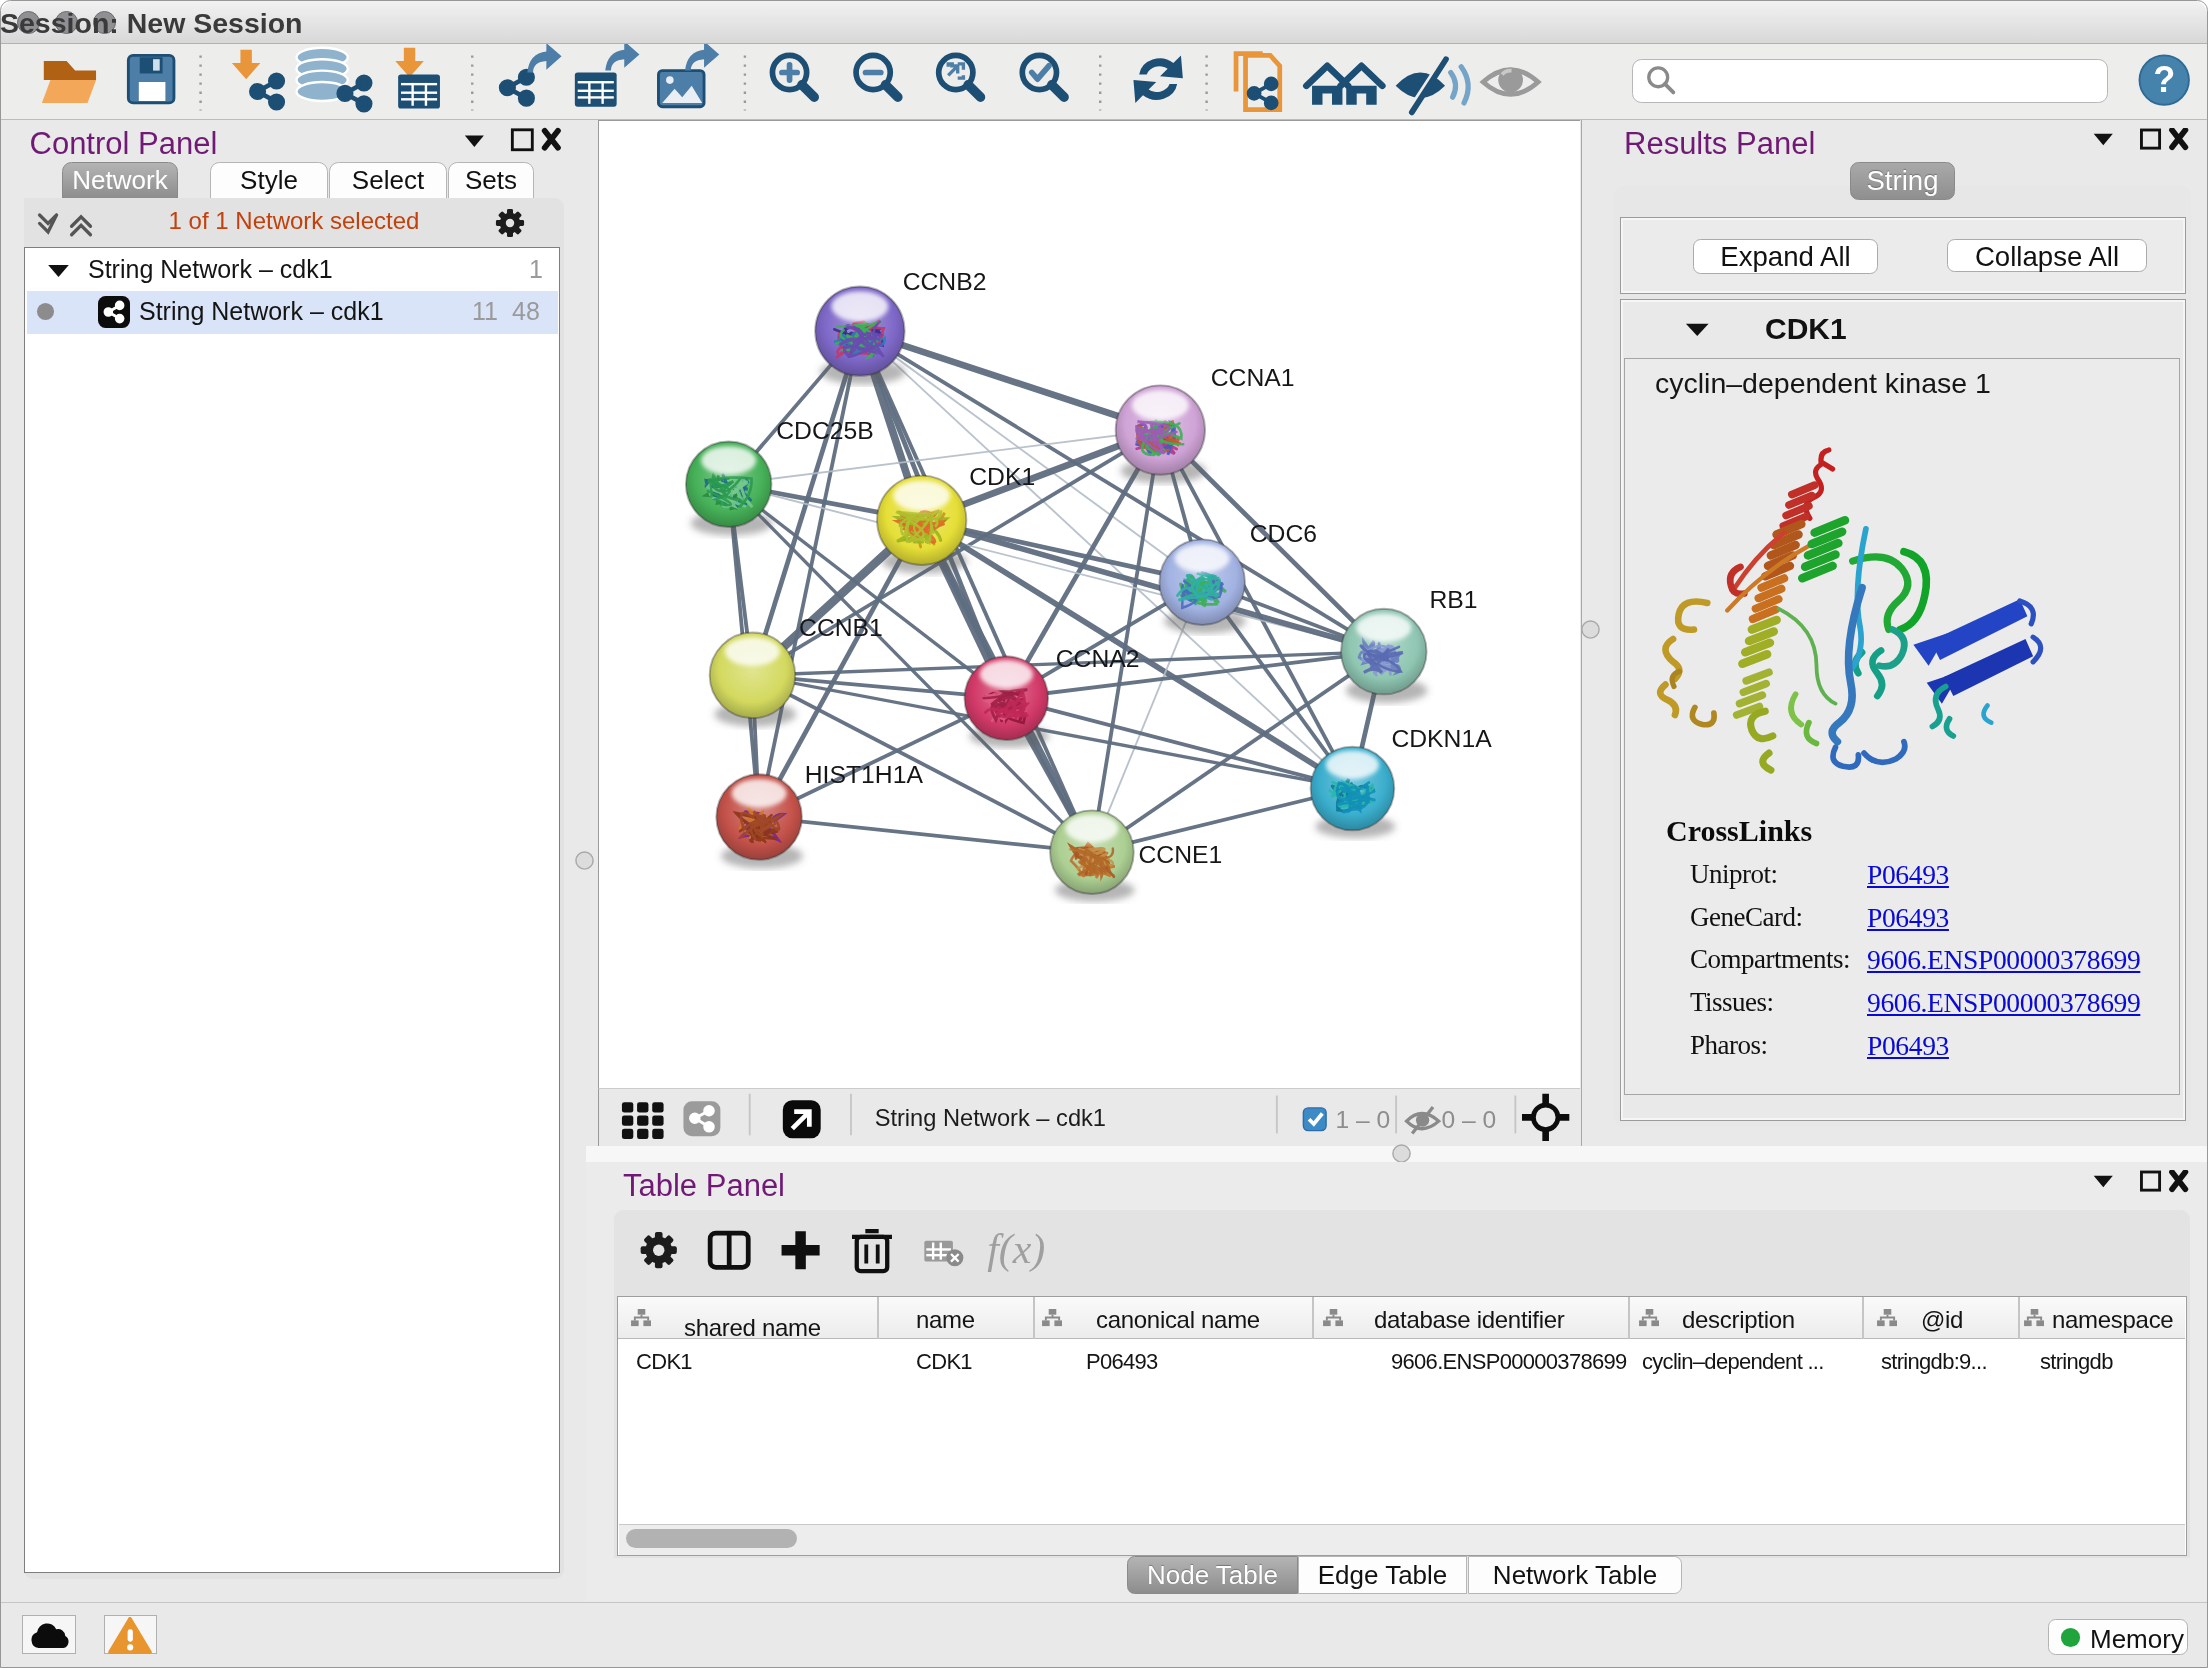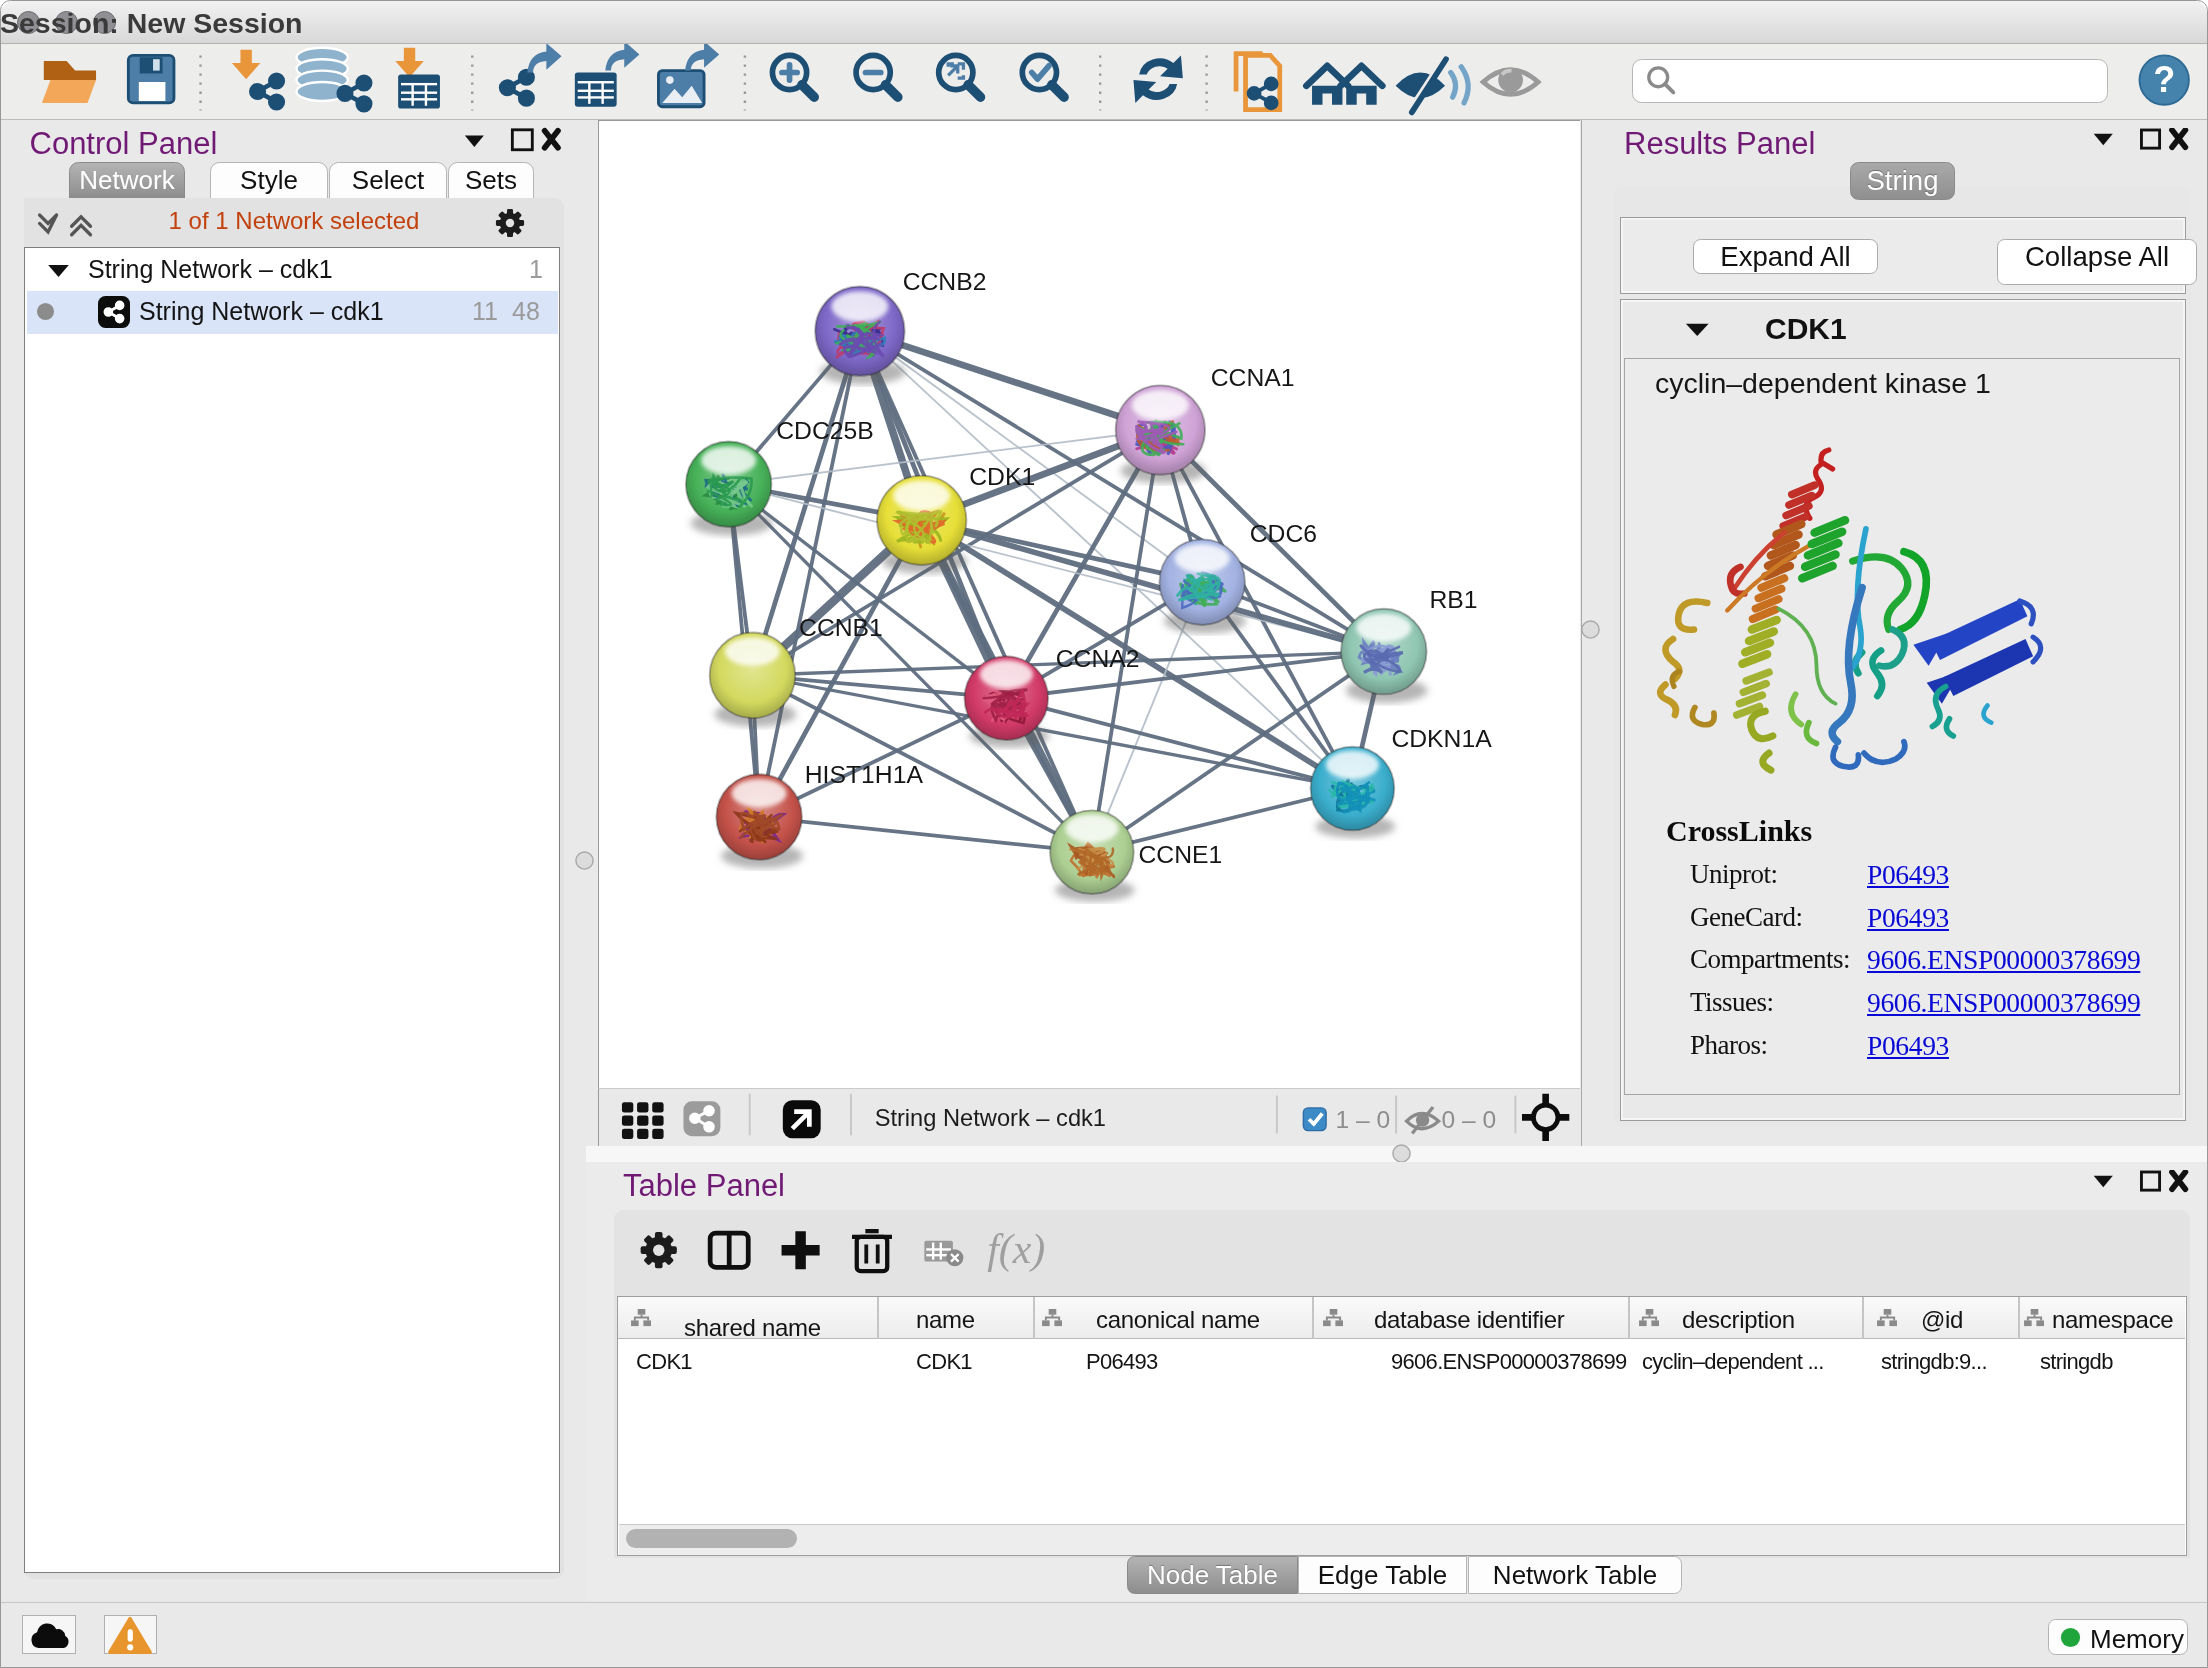--- a/index.html
+++ b/index.html
@@ -196,21 +196,21 @@
 <circle cx="14" cy="13" r="10" fill="none" stroke="#8a8a8a" stroke-width="3.5"></circle>
 <line x1="21" y1="20" x2="30" y2="29" stroke="#8a8a8a" stroke-width="4" stroke-linecap="round"></line>
   </svg>
 
 <div class="abs panel-title" style="left:29.5px;top:126px;">Control Panel</div>
 <svg class="abs" style="left:457px;top:126px;" width="105" height="28.5" viewBox="0 0 110 30">
   <path d="M8 10 L28 10 L18 22 Z" fill="#111"></path>
   <rect x="58" y="4" width="21" height="21" fill="none" stroke="#111" stroke-width="3"></rect>
   <path d="M92 5 L106 23 M106 5 L92 23" stroke="#111" stroke-width="6" stroke-linecap="round"></path>
 </svg>
-<div class="tab sel" style="left:69px;width:116px;">Network</div>
+<div class="tab sel" style="left:62px;width:116px;">Network</div>
 <div class="tab" style="left:210px;width:118px;">Style</div>
 <div class="tab" style="left:329px;width:118px;">Select</div>
 <div class="tab" style="left:448px;width:86px;">Sets</div>
 <div id="cp-body" class="abs"></div>
 <svg id="cp-grayicons" class="abs" style="left:24px;top:198px;" width="540" height="49" viewBox="0 0 568 52">
   <g stroke="#555" stroke-width="3.5" fill="none" stroke-linecap="round">
     <path d="M14 18 L23 27 L32 18 M14 27 L23 36 L32 18"></path>
     <path d="M48 30 L58 20 L68 30 M48 39 L58 29 L68 39"></path>
   </g>
 </svg>
@@ -654,21 +654,21 @@
 <div class="abs panel-title" style="left:1624px;top:126px;">Results Panel</div>
 <svg class="abs" style="left:2088px;top:128px;" width="105" height="25" viewBox="0 0 110 26">
   <path d="M6 6 L26 6 L16 18 Z" fill="#111"></path>
   <rect x="56" y="2" width="19" height="19" fill="none" stroke="#111" stroke-width="3"></rect>
   <path d="M88 2 L102 20 M102 2 L88 20" stroke="#111" stroke-width="6" stroke-linecap="round"></path>
 </svg>
 <div id="res-outer" class="abs"></div>
 <div id="stringtab" class="abs">String</div>
 <div id="res-btnbox" class="abs"></div>
 <div class="wbtn" style="left:1693px;top:239px;width:185px;height:35px;line-height:33px;">Expand All</div>
-<div class="wbtn" style="left:1997px;top:239px;width:200px;height:46px;line-height:33px;">Collapse All</div>
+<div class="wbtn" style="left:1947px;top:239px;width:200px;height:33px;line-height:33px;">Collapse All</div>
 <div id="res-cdk" class="abs"></div>
 <svg class="abs" style="left:1683px;top:321px;" width="28.5" height="17" viewBox="0 0 30 18">
   <path d="M3 3 L27 3 L15 16 Z" fill="#111"></path>
 </svg>
 <div class="abs" style="left:1765px;top:312px;font-size:30px;font-weight:bold;color:#111;">CDK1</div>
 <div id="res-inner" class="abs"></div>
 <div class="abs" style="left:1655px;top:367px;font-size:28.5px;color:#161616;">cyclin–dependent kinase 1</div>
 <svg id="protein" class="abs" style="left:1655px;top:447px;" width="399" height="328" viewBox="1740 470 420 345">
 <path d="M1903,545 q-10,-16 4,-22 q14,-6 4,-20 q-6,-10 6,-16 l10,6 m-12,-6 q-2,-12 8,-14" fill="none" stroke="#c42020" stroke-width="5.5" stroke-opacity="1.0" stroke-linecap="round"></path>
 <path d="M1884,520 l24,-10" stroke="#c03028" stroke-width="8" fill="none" stroke-linecap="round"></path>

